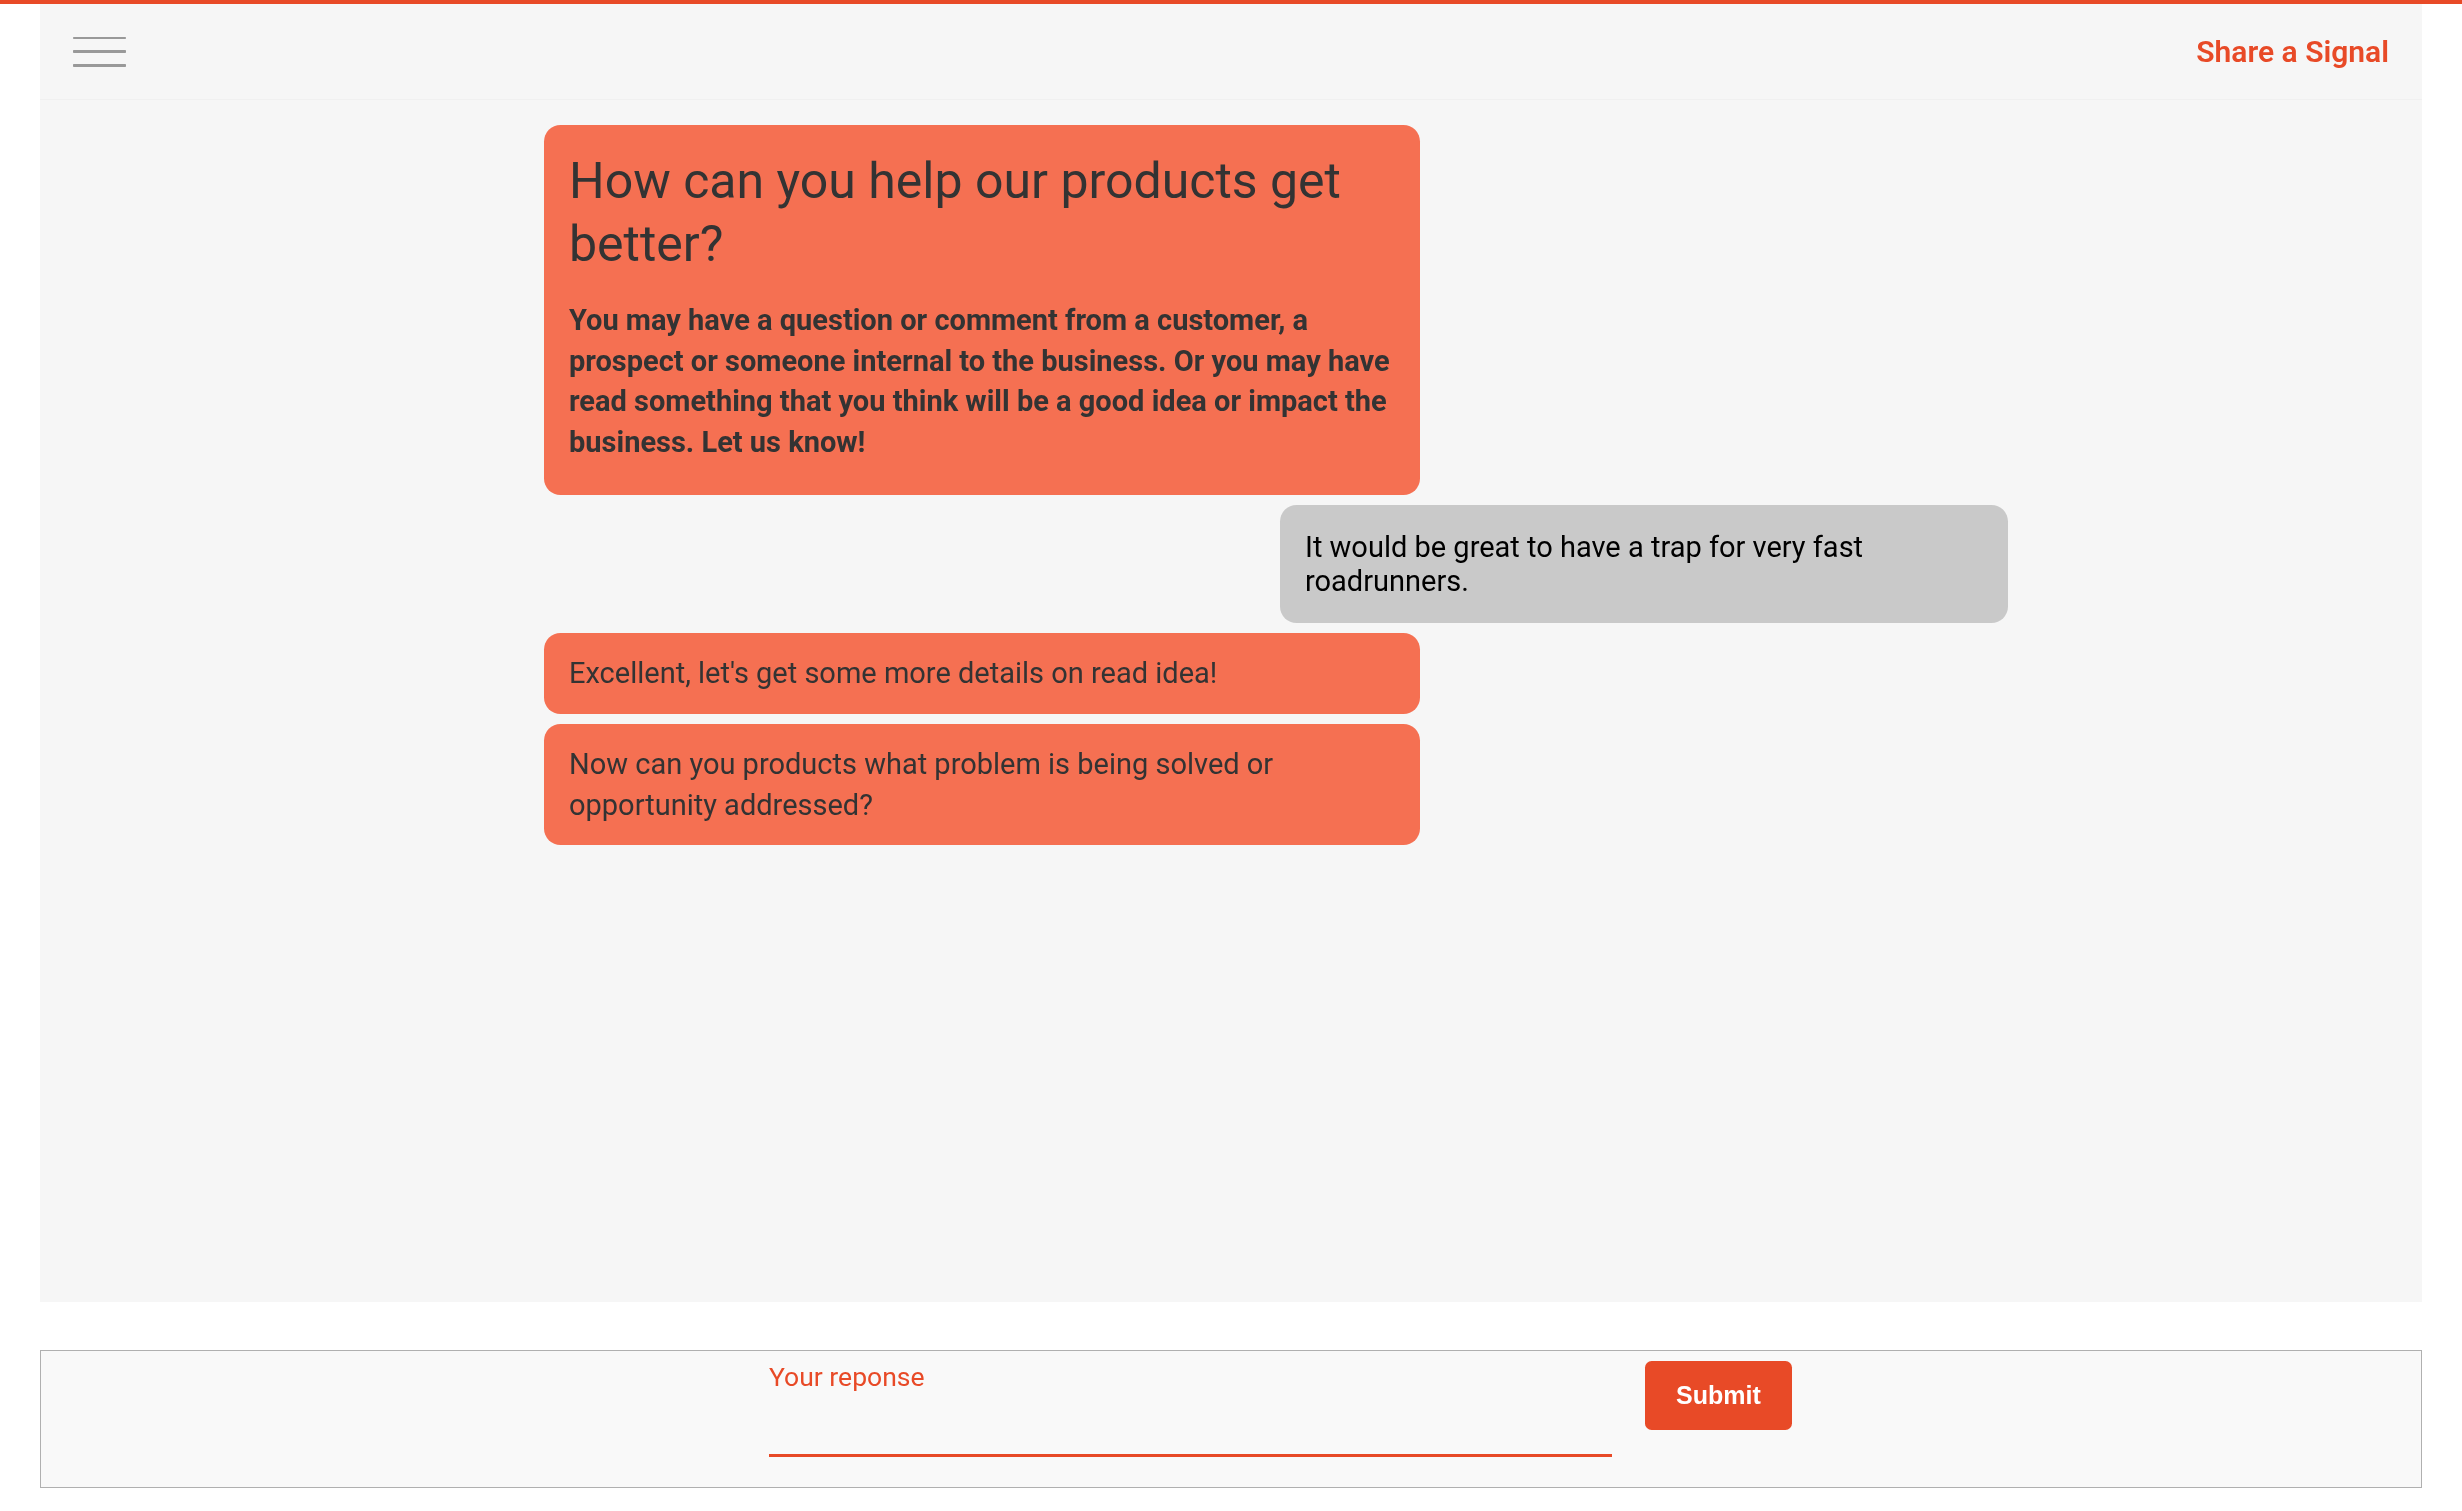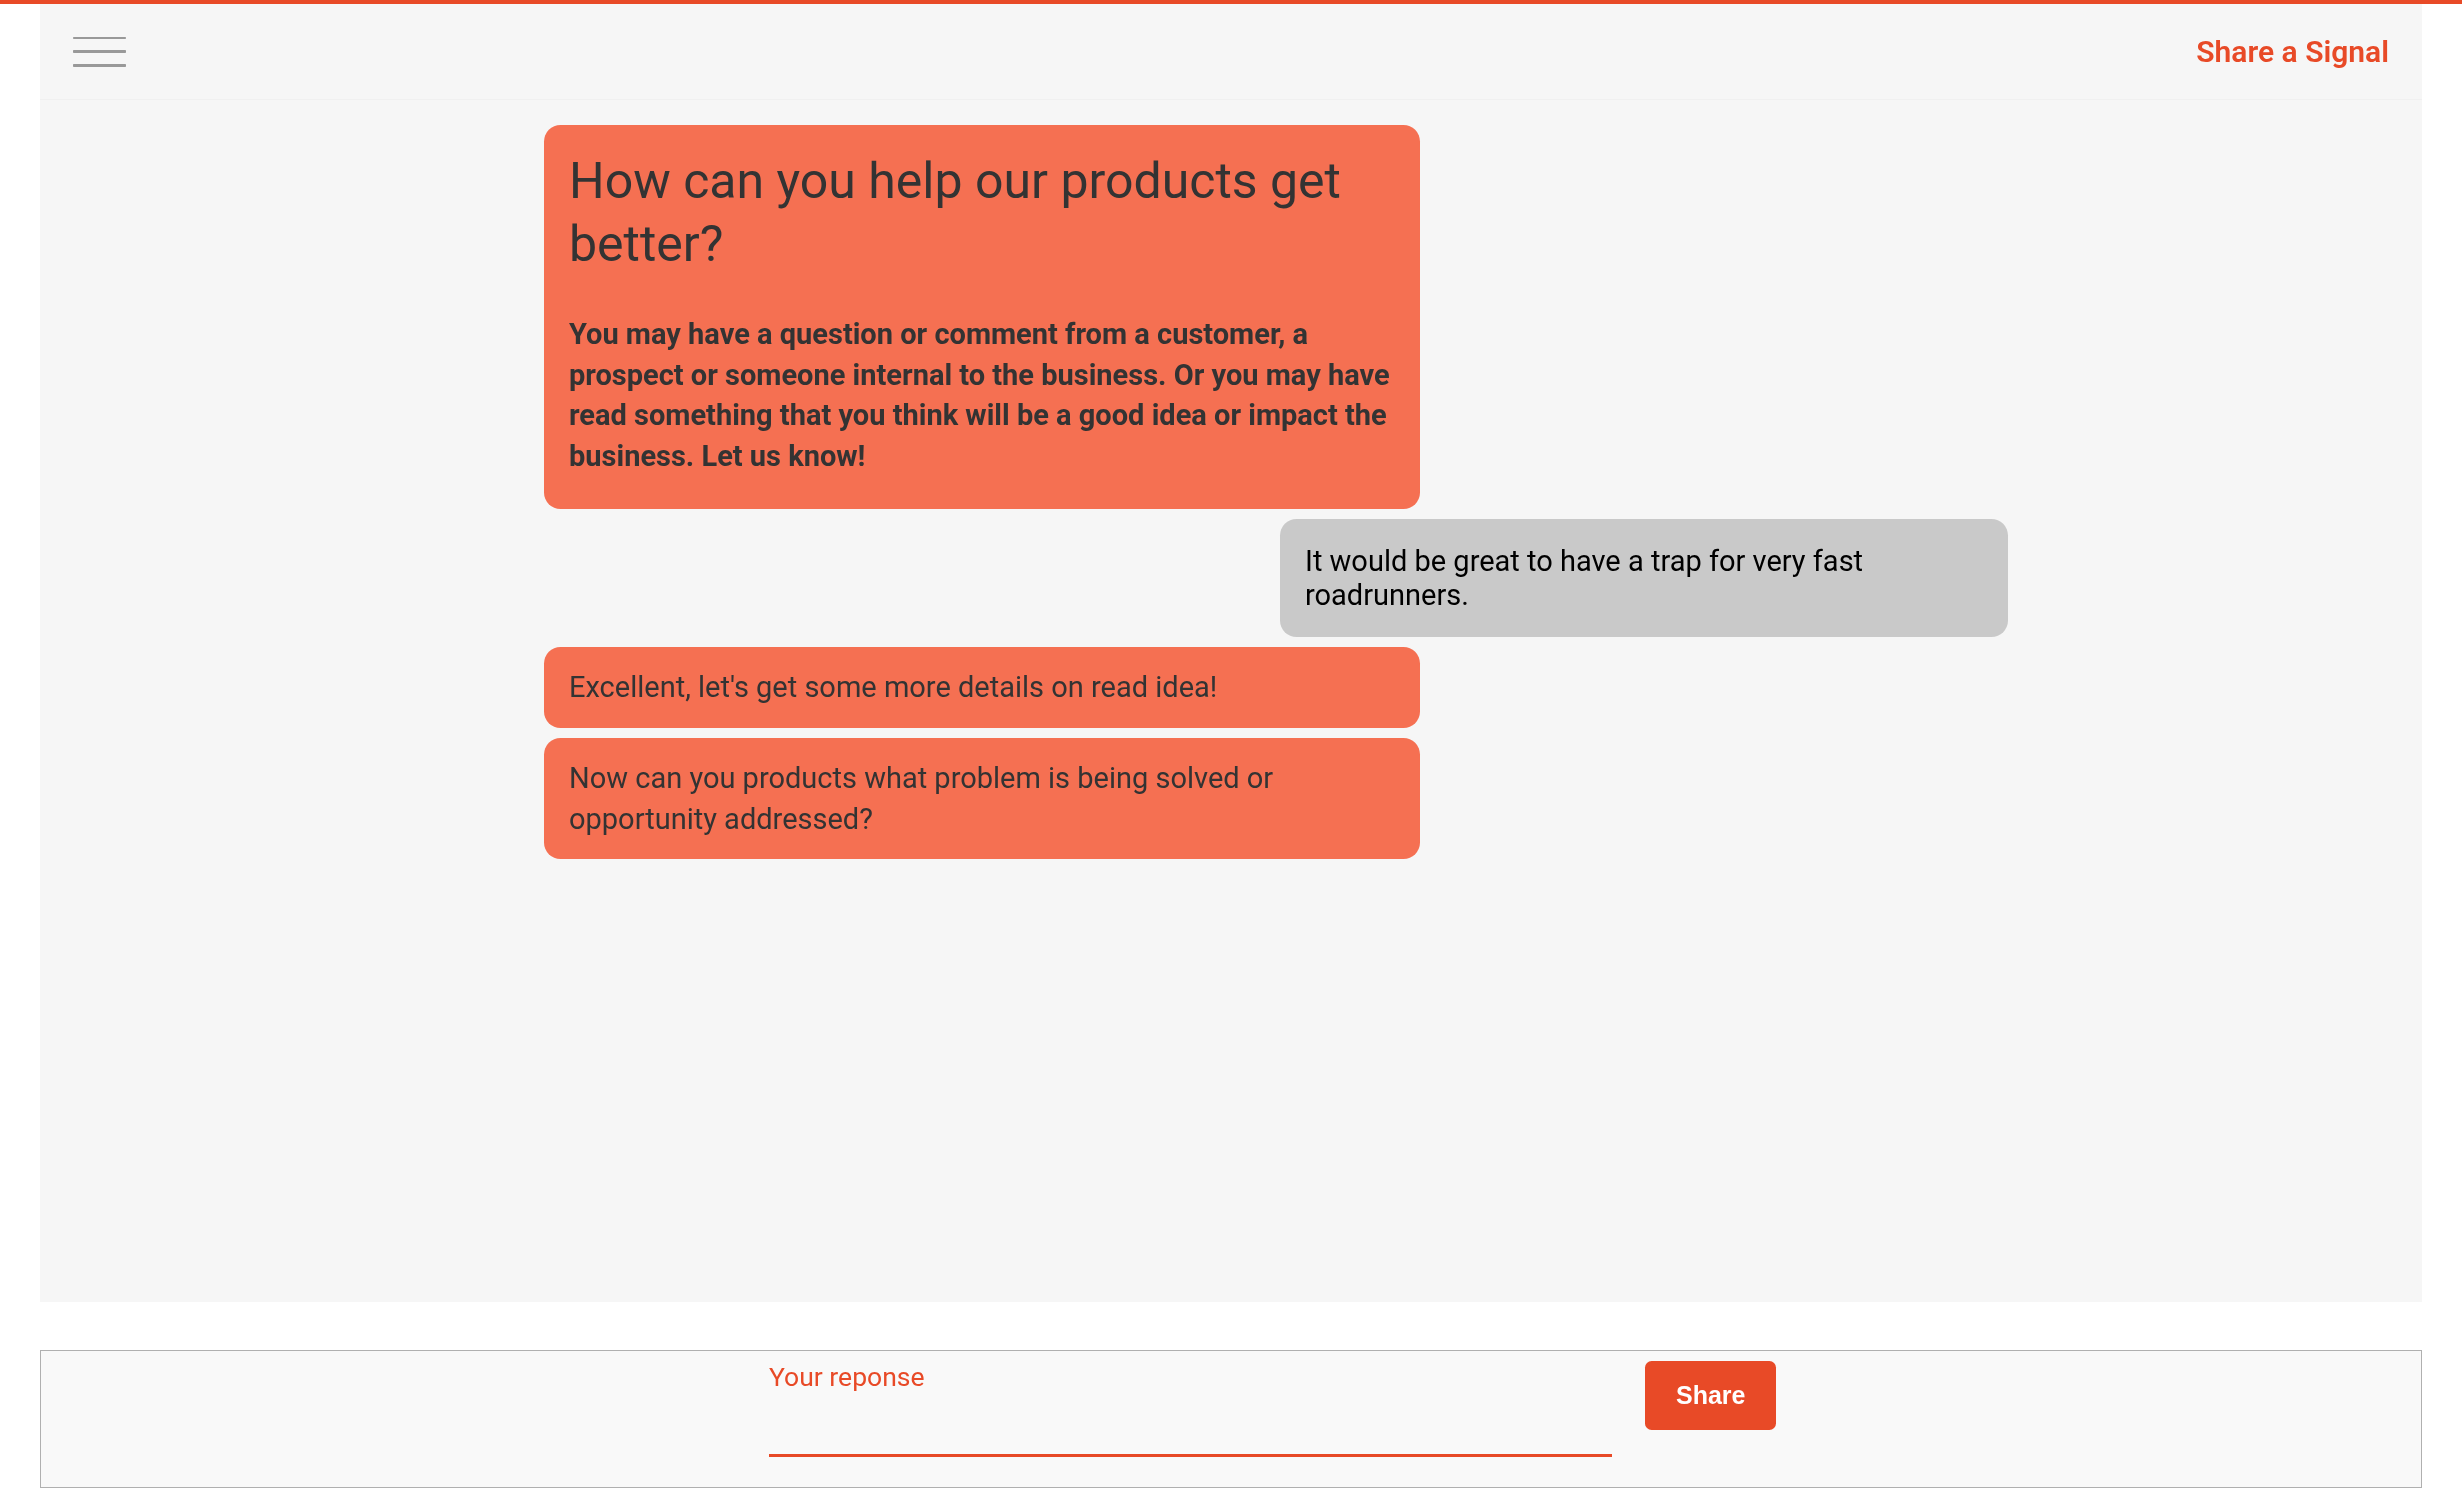--- a/index.html
+++ b/index.html
@@ -69,21 +69,21 @@
       margin-bottom: 10px;
       width: 876px;
     }
     .bot-bubble-large {
       padding: 25px 25px 33px 25px;
     }
     .bot-heading {
       font-size: 50px;
       font-weight: 400;
       line-height: 1.25;
-      margin-bottom: 39px;
+      margin-bottom: 25px;
       color: #333;
     }
     .bot-text {
       font-size: 29px;
       line-height: 1.4;
       color: #333;
       font-weight: bold;
     }
     .bot-text-single {
       font-size: 29px;
@@ -181,15 +181,15 @@
       <div class="bot-text-single">Now can you products what problem is being solved or opportunity addressed?</div>
     </div>
   </div>
 </div>
 
 <div class="input-panel">
   <div class="input-wrap">
     <label class="input-label">Your reponse</label>
     <input type="text" class="input-line" value="" style="">
   </div>
-  <button class="submit-btn">Share</button>
+  <button class="submit-btn">Submit</button>
 </div>
 
 
 </body></html>

